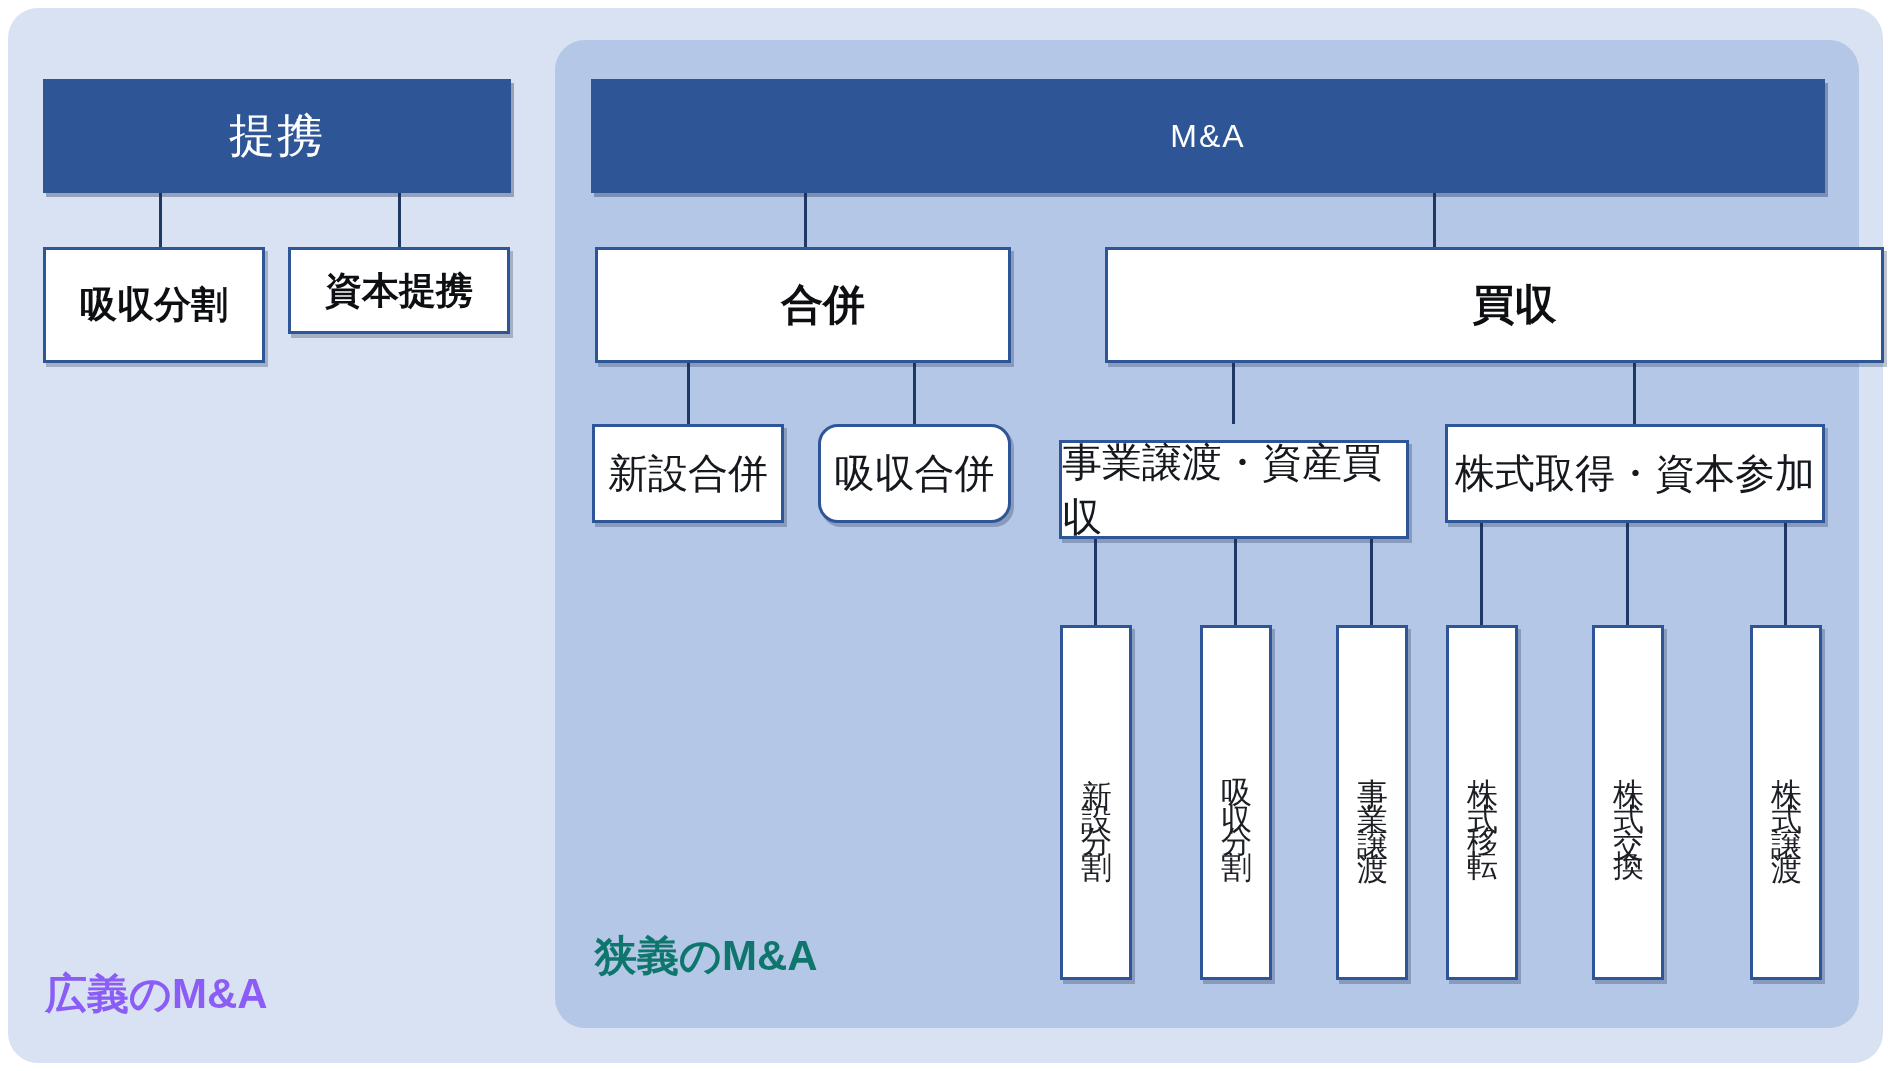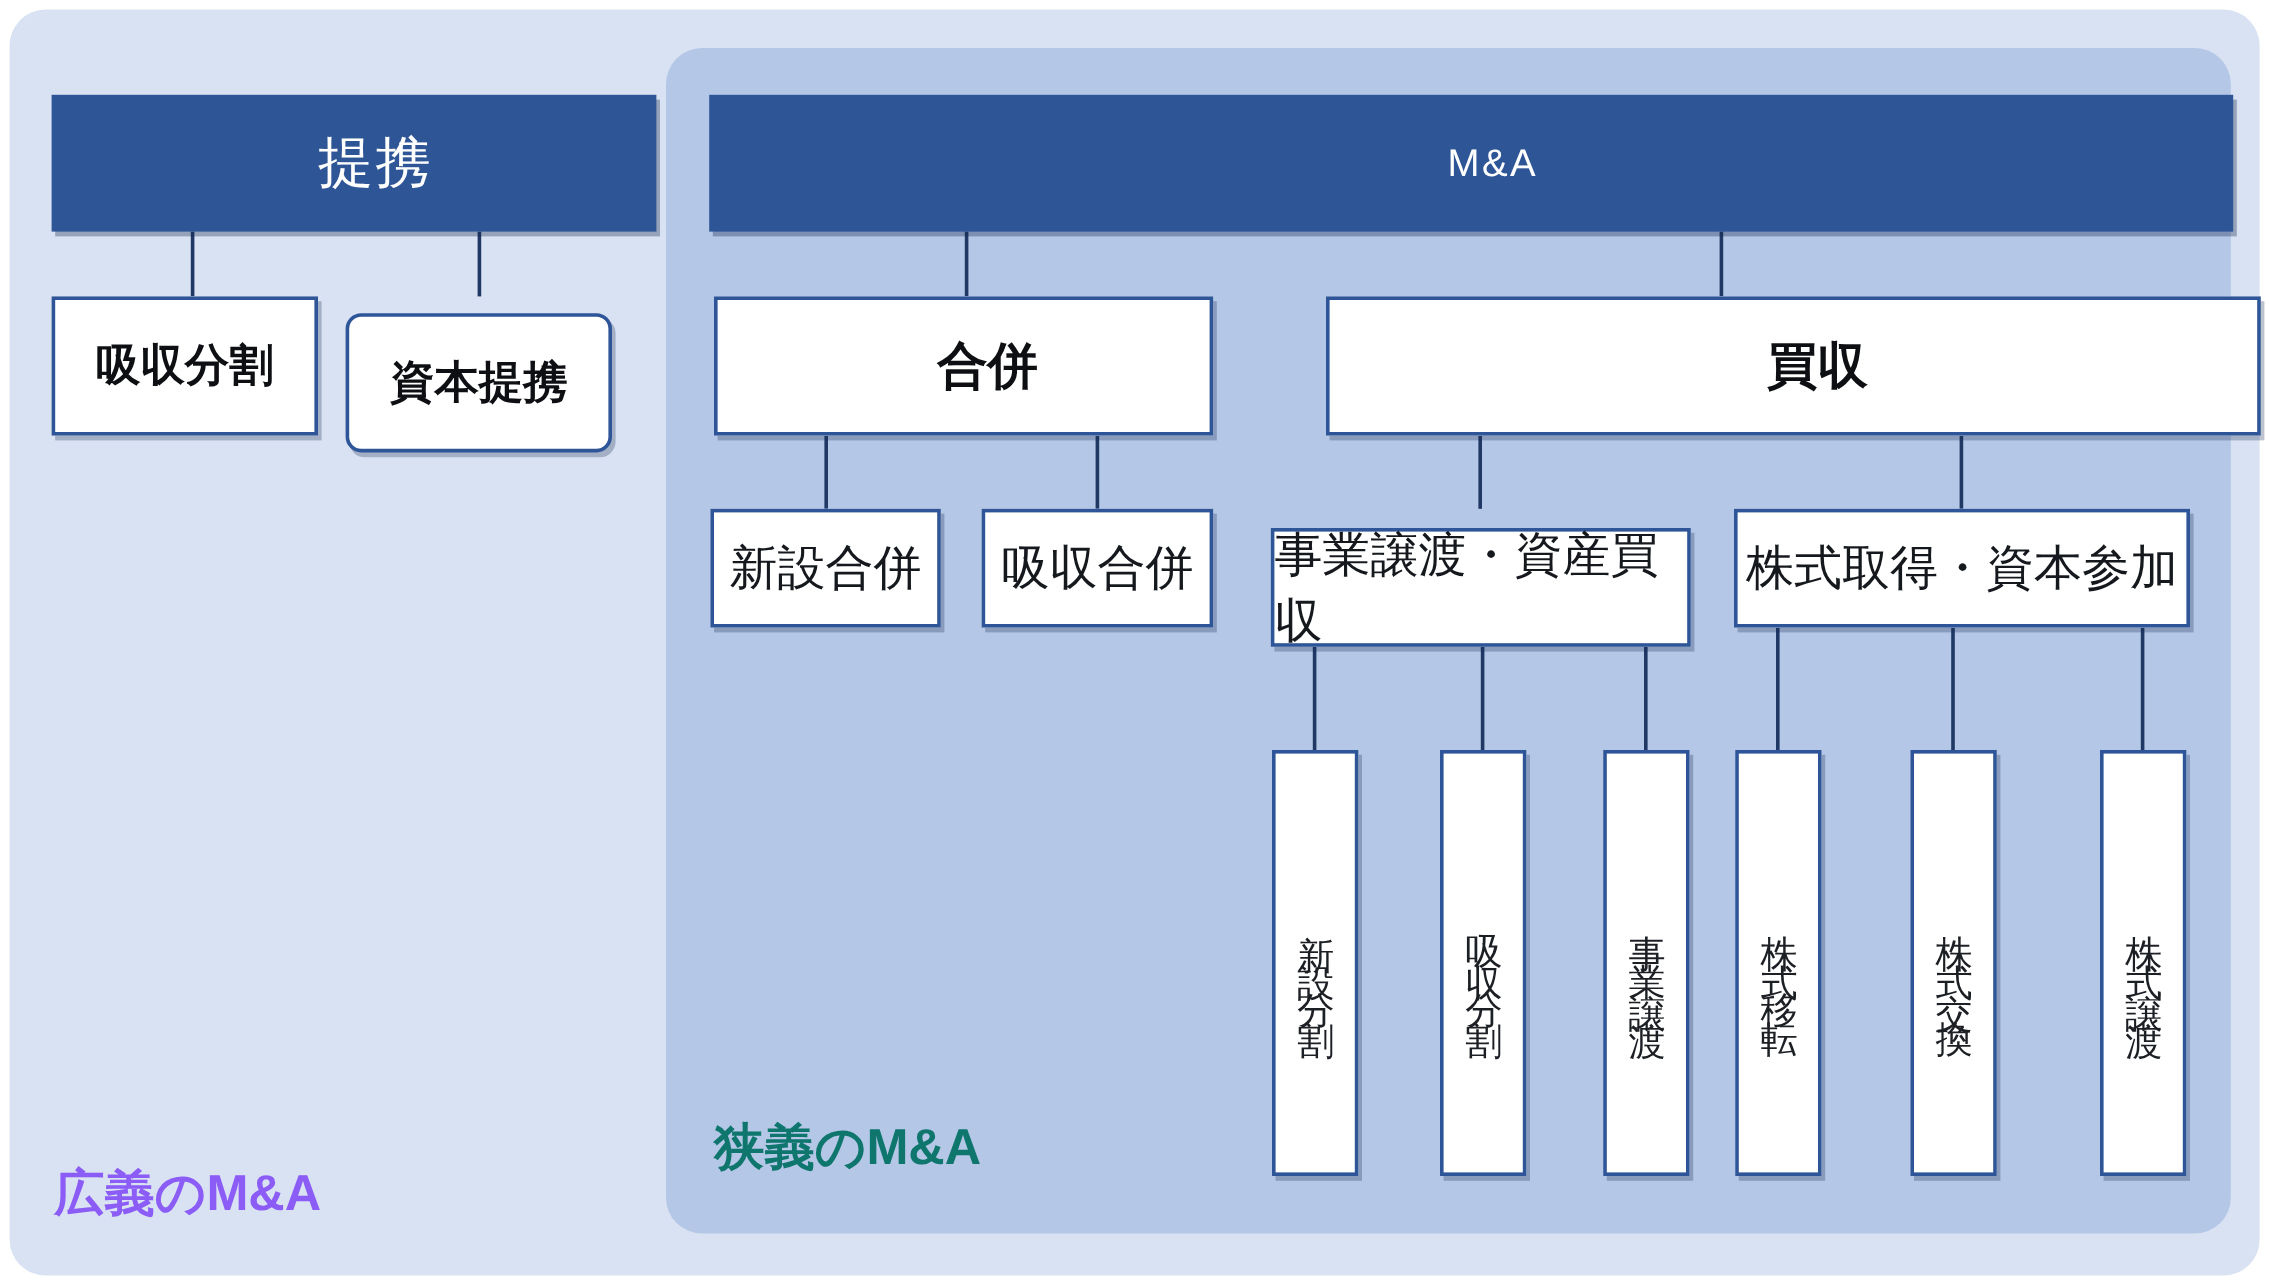--- a/index.html
+++ b/index.html
@@ -5,21 +5,21 @@
   html,body{margin:0;padding:0;background:#ffffff;}
   body{font-family:"Liberation Sans", sans-serif;}
   .canvas{position:relative;width:1891px;height:1071px;background:#ffffff;overflow:hidden;}
   .outer-panel{position:absolute;left:8px;top:8px;width:1875px;height:1055px;
     background:#d9e2f2;border-radius:30px;}
   .inner-panel{position:absolute;left:555px;top:40px;width:1304px;height:988px;
     background:#b4c7e7;border-radius:30px;}
   .hdr{position:absolute;background:#2e5596;color:#ffffff;
     display:flex;align-items:center;justify-content:center;
     font-size:46px;font-weight:400;letter-spacing:2px;
-    box-shadow:3px 4px 0 rgba(23,42,82,0.35);padding-left:36px;}
+    box-shadow:3px 4px 0 rgba(23,42,82,0.35);}
   .box{position:absolute;background:#ffffff;border:3px solid #2e5597;box-sizing:border-box;
     display:flex;align-items:center;justify-content:center;color:#0d0f12;
     box-shadow:3px 4px 0 rgba(23,42,82,0.28);}
   .box.big{font-size:42px;font-weight:700;padding-left:40px;}
   .box.mid{font-size:37px;font-weight:700;}
   .box.small{font-size:40px;font-weight:500;color:#15181d;}
   .vbox{position:absolute;background:#ffffff;border:3px solid #2e5597;box-sizing:border-box;
     display:flex;align-items:center;justify-content:center;
     writing-mode:vertical-rl;text-orientation:upright;
     font-size:31px;font-weight:400;letter-spacing:0.78em;color:#1c1f24;
@@ -47,29 +47,29 @@
   <div class="vline" style="left:1633px;top:363px;height:61px;"></div>
   <div class="vline" style="left:1094px;top:523px;height:102px;"></div>
   <div class="vline" style="left:1234px;top:523px;height:102px;"></div>
   <div class="vline" style="left:1370px;top:523px;height:102px;"></div>
   <div class="vline" style="left:1480px;top:523px;height:102px;"></div>
   <div class="vline" style="left:1626px;top:523px;height:102px;"></div>
   <div class="vline" style="left:1784px;top:523px;height:102px;"></div>
 
   <div class="hdr" style="left:43px;top:79px;width:468px;height:114px;">提携</div>
   <div class="box mid" style="left:43px;top:247px;width:222px;height:116px;">吸収分割</div>
-  <div class="box mid" style="left:288px;top:261px;width:222px;height:116px;border-radius:13px;">資本提携</div>
+  <div class="box mid" style="left:288px;top:247px;width:222px;height:87px;">資本提携</div>
 
   <div class="hdr" style="left:591px;top:79px;width:1234px;height:114px;font-size:32px;">M&amp;A</div>
 
   <div class="box big" style="left:595px;top:247px;width:416px;height:116px;">合併</div>
   <div class="box big" style="left:1105px;top:247px;width:779px;height:116px;">買収</div>
 
   <div class="box small" style="left:592px;top:424px;width:192px;height:99px;">新設合併</div>
-  <div class="box small" style="left:818px;top:424px;width:193px;height:99px;">吸収合併</div>
+  <div class="box small" style="left:818px;top:424px;width:193px;height:99px;border-radius:20px;">吸収合併</div>
   <div class="box small" style="left:1059px;top:440px;width:350px;height:99px;">事業譲渡・資産買収</div>
   <div class="box small" style="left:1445px;top:424px;width:380px;height:99px;">株式取得・資本参加</div>
 
   <div class="vbox" style="left:1060px;top:625px;width:72px;height:355px;">新設分割</div>
   <div class="vbox" style="left:1200px;top:625px;width:72px;height:355px;">吸収分割</div>
   <div class="vbox" style="left:1336px;top:625px;width:72px;height:355px;">事業譲渡</div>
   <div class="vbox" style="left:1446px;top:625px;width:72px;height:355px;">株式移転</div>
   <div class="vbox" style="left:1592px;top:625px;width:72px;height:355px;">株式交換</div>
   <div class="vbox" style="left:1750px;top:625px;width:72px;height:355px;">株式譲渡</div>
 

